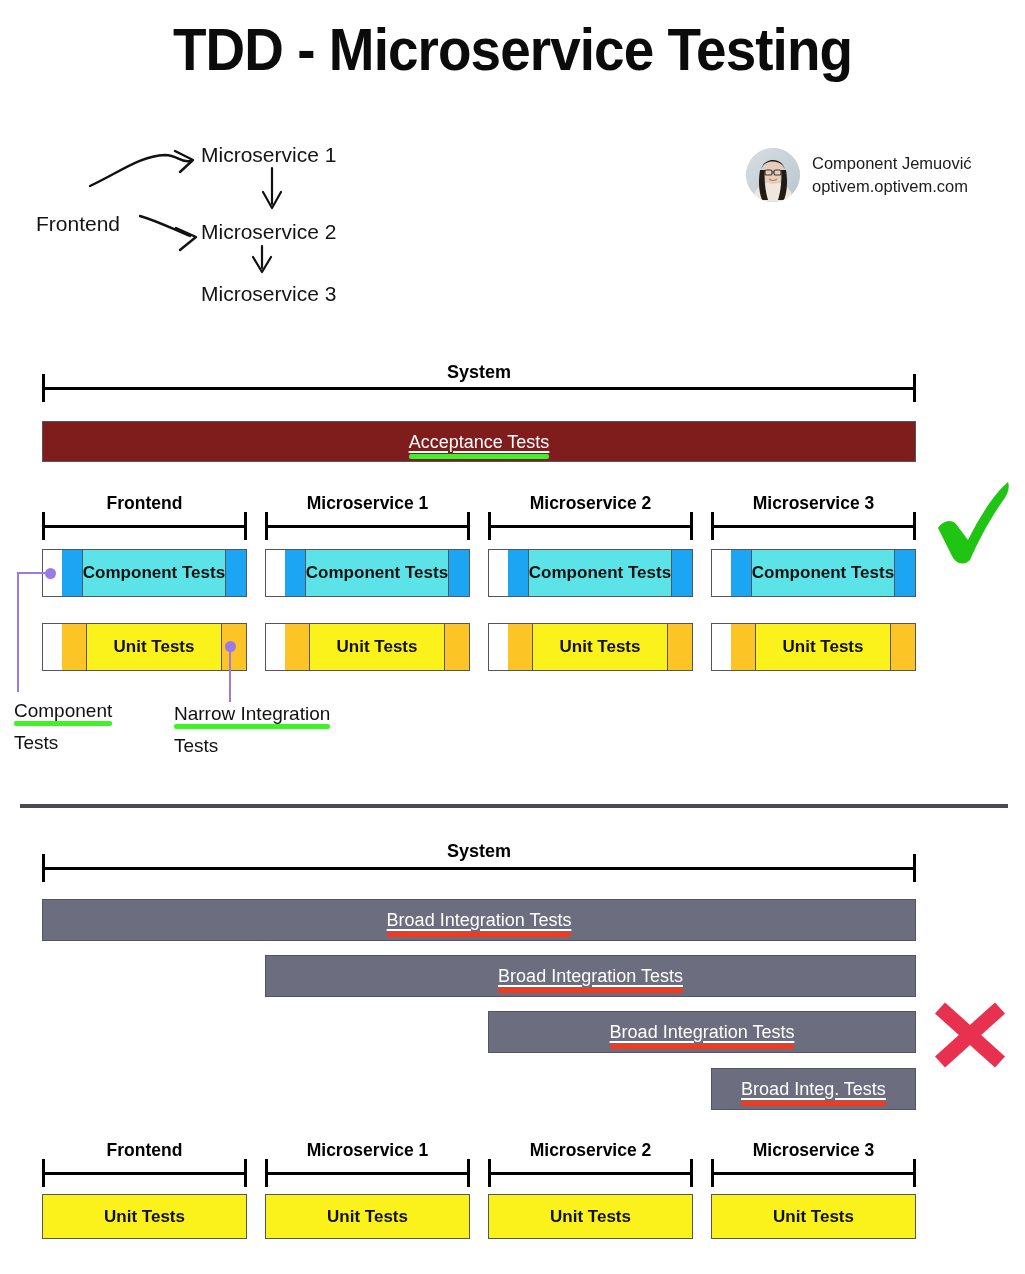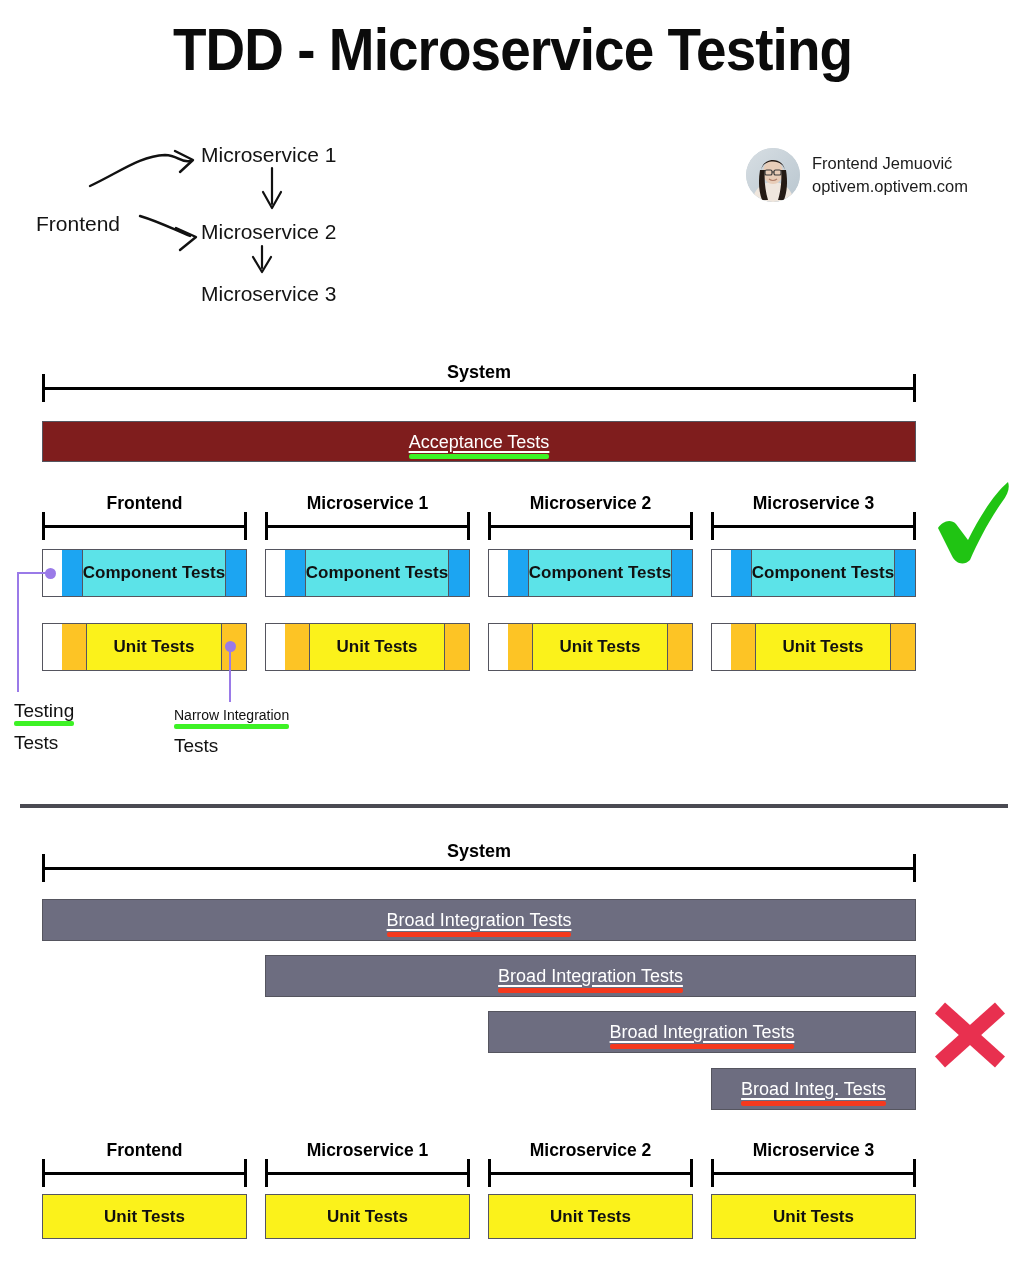--- a/index.html
+++ b/index.html
@@ -281,21 +281,21 @@
           <path d="M14 22 C12 34 13 44 16 52 L22 52 C19 42 18 30 19 22 Z" fill="#241a14"></path>
           <path d="M40 22 C42 34 41 44 38 52 L32 52 C35 42 36 30 35 22 Z" fill="#241a14"></path>
           <rect x="19" y="22" width="7" height="5" rx="1.6" fill="none" stroke="#3a3a3a" stroke-width="1.2"></rect>
           <rect x="28" y="22" width="7" height="5" rx="1.6" fill="none" stroke="#3a3a3a" stroke-width="1.2"></rect>
           <line x1="26" y1="24" x2="28" y2="24" stroke="#3a3a3a" stroke-width="1.2"></line>
           <path d="M23 31 Q27 34 31 31" stroke="#b07f6a" stroke-width="1.2" fill="none"></path>
         </g>
       </svg>
     </div>
     <div class="author-text">
-      <div>Frontend Jemuović</div>
+      <div>Component Jemuović</div>
       <div>optivem.optivem.com</div>
     </div>
   </div>
 
   <div class="bracket-label big" style="left:42px; top:362px; width:874px;">System</div>
   <div class="bracket" style="left:42px; top:374px; width:874px;">
     <div class="bar"></div>
       <div class="cap l"></div>
       <div class="cap r"></div>
   </div>
@@ -397,31 +397,31 @@
       <span class="seg-label">Unit Tests</span>
     </div>
     <div class="seg edge-orange" style="width:24px;"></div>
   </div>
 
   <div class="conn-dot" style="left:45px; top:568px;"></div>
   <div class="conn" style="left:17px; top:572px; width:32px; height:2.4px;"></div>
   <div class="conn" style="left:17px; top:572px; width:2.4px; height:120px;"></div>
   <div class="annot" style="left:14px; top:700px;">
     <span class="hl-wrap">
-      <span class="hl-text black" style="font-size:19px;">Testing</span>
+      <span class="hl-text black" style="font-size:19px;">Component</span>
       <span class="hl-underline green" style="bottom:-6px; height:5px;"></span>
     </span>
     <div style="margin-top:10px;">Tests</div>
   </div>
 
   <div class="conn-dot" style="left:225px; top:641px;"></div>
   <div class="conn" style="left:229px; top:646px; width:2.4px; height:56px;"></div>
   <div class="annot" style="left:174px; top:703px;">
     <span class="hl-wrap">
-      <span class="hl-text black" style="font-size:14px;">Narrow Integration</span>
+      <span class="hl-text black" style="font-size:19px;">Narrow Integration</span>
       <span class="hl-underline green" style="bottom:-6px; height:5px;"></span>
     </span>
     <div style="margin-top:10px;">Tests</div>
   </div>
 
   <div class="verdict" style="left:928px; top:474px;">
     <svg width="88" height="96" viewBox="0 0 88 96">
       <path d="M10 54 C14 48 22 44 28 50 L40 66 C52 42 66 20 80 8 C82 14 80 20 74 28
                C60 48 50 68 42 86 C36 92 28 90 24 82 Z" fill="#20C413"></path>
     </svg>

